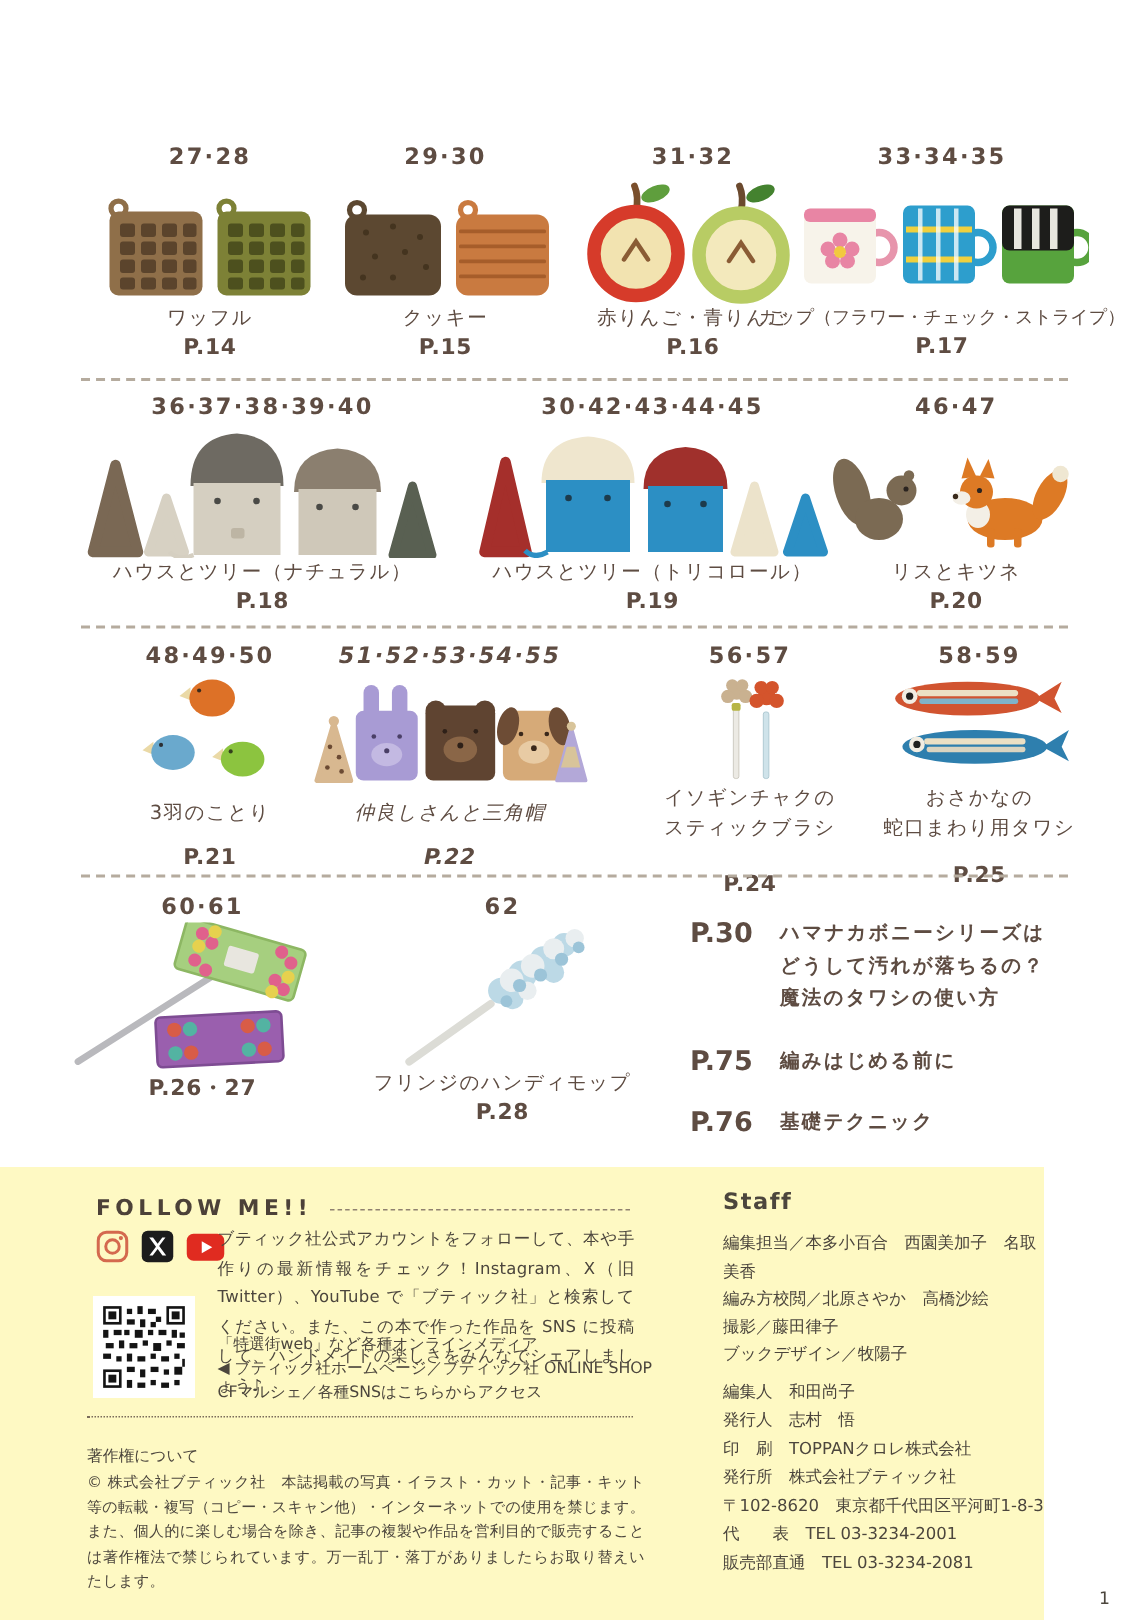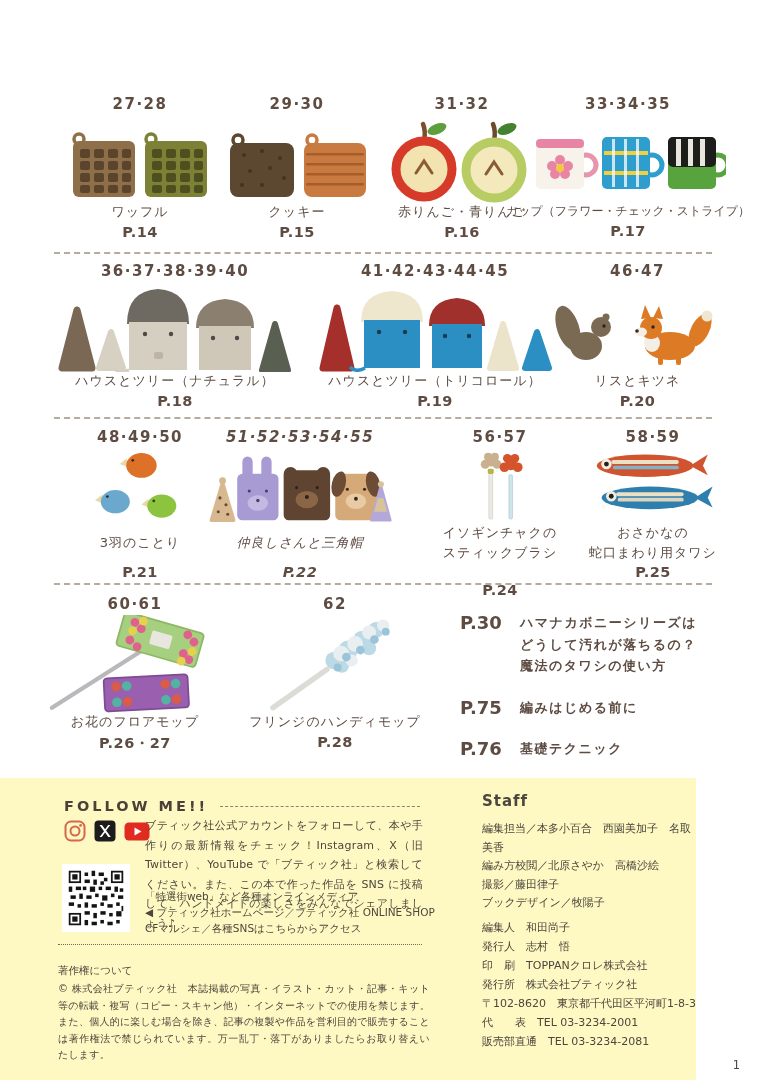--- a/index.html
+++ b/index.html
@@ -206,21 +206,21 @@
         <circle cx="158" cy="56" r="2.2" fill="#4a4a46"></circle>
           <circle cx="182" cy="56" r="2.2" fill="#4a4a46"></circle>
         <polygon points="220,42 207,88 233,88" fill="#596052" stroke="#596052" stroke-width="6" stroke-linejoin="round"></polygon>
       </svg>
     </div>
     <div class="label">ハウスとツリー（ナチュラル）</div>
     <div class="pageref">P.18</div>
   </div>
 
   <div class="item" style="left:315px;top:262px;width:240px;">
-    <div class="nums">41·42·43·44·45</div>
+    <div class="nums">30·42·43·44·45</div>
     <div class="photo" style="height:92px;">
       <svg width="240" height="90" viewBox="0 0 240 90">
         <polygon points="22,26 8,86 36,86" fill="#a52f2b" stroke="#a52f2b" stroke-width="7" stroke-linejoin="round"></polygon>
         <path d="M46,40 Q46,11 77,9 Q108,11 108,40 Z" fill="#efe6ce"></path>
         <rect x="49" y="38" width="56" height="48" fill="#2c8fc4"></rect>
         <circle cx="64" cy="50" r="2.2" fill="#1d3b4c"></circle>
           <circle cx="90" cy="50" r="2.2" fill="#1d3b4c"></circle>
         <path d="M50,86 q-9,5 -15,-1" stroke="#2c8fc4" stroke-width="3.5" fill="none"></path>
         <path d="M114,44 Q114,18 142,16 Q170,18 170,44 Z" fill="#a0302c"></path>
         <rect x="117" y="42" width="50" height="44" fill="#2c8fc4"></rect>
@@ -387,21 +387,21 @@
           <rect x="38" y="62" width="82" height="4.5" rx="2" fill="#dad4c0"></rect>
           <circle cx="30" cy="60" r="6.5" fill="#f2ede2"></circle>
             <circle cx="30" cy="60" r="3" fill="#20201e"></circle>
         </g>
       </svg>
     </div>
     <div class="label2">
       <span>おさかなの</span>
       <span>蛇口まわり用タワシ</span>
     </div>
-    <div class="pageref" style="margin-top:0;">P.25</div>
+    <div class="pageref" style="margin-top:12px;">P.25</div>
   </div>
 
   <div class="dashline" style="top:583px;"></div>
 
   <div class="item" style="left:35px;top:595px;width:200px;">
     <div class="nums">60·61</div>
     <div class="photo" style="height:100px;">
       <svg width="195" height="98" viewBox="0 0 195 112">
         <line x1="2" y1="106" x2="128" y2="26" stroke="#b9b9bd" stroke-width="5" stroke-linecap="round"></line>
         <g transform="rotate(16 125 30)">
@@ -436,21 +436,20 @@
             </g>
           <g fill="#53b3a2">
               <circle cx="88" cy="80" r="5.5"></circle>
               <circle cx="76" cy="98" r="5.5"></circle>
               <circle cx="144" cy="80" r="5.5"></circle>
               <circle cx="132" cy="98" r="5.5"></circle>
             </g>
         </g>
       </svg>
     </div>
-    <div class="label">お花のフロアモップ</div>
     <div class="pageref">P.26・27</div>
   </div>
 
   <div class="item" style="left:230px;top:595px;width:210px;">
     <div class="nums">62</div>
     <div class="photo" style="height:100px;">
       <svg width="170" height="98" viewBox="0 0 170 112">
         <line x1="14" y1="106" x2="76" y2="62" stroke="#dcdcd6" stroke-width="6" stroke-linecap="round"></line>
         <g fill="#bcd9e6">
             <circle cx="84" cy="52" r="10"></circle>

